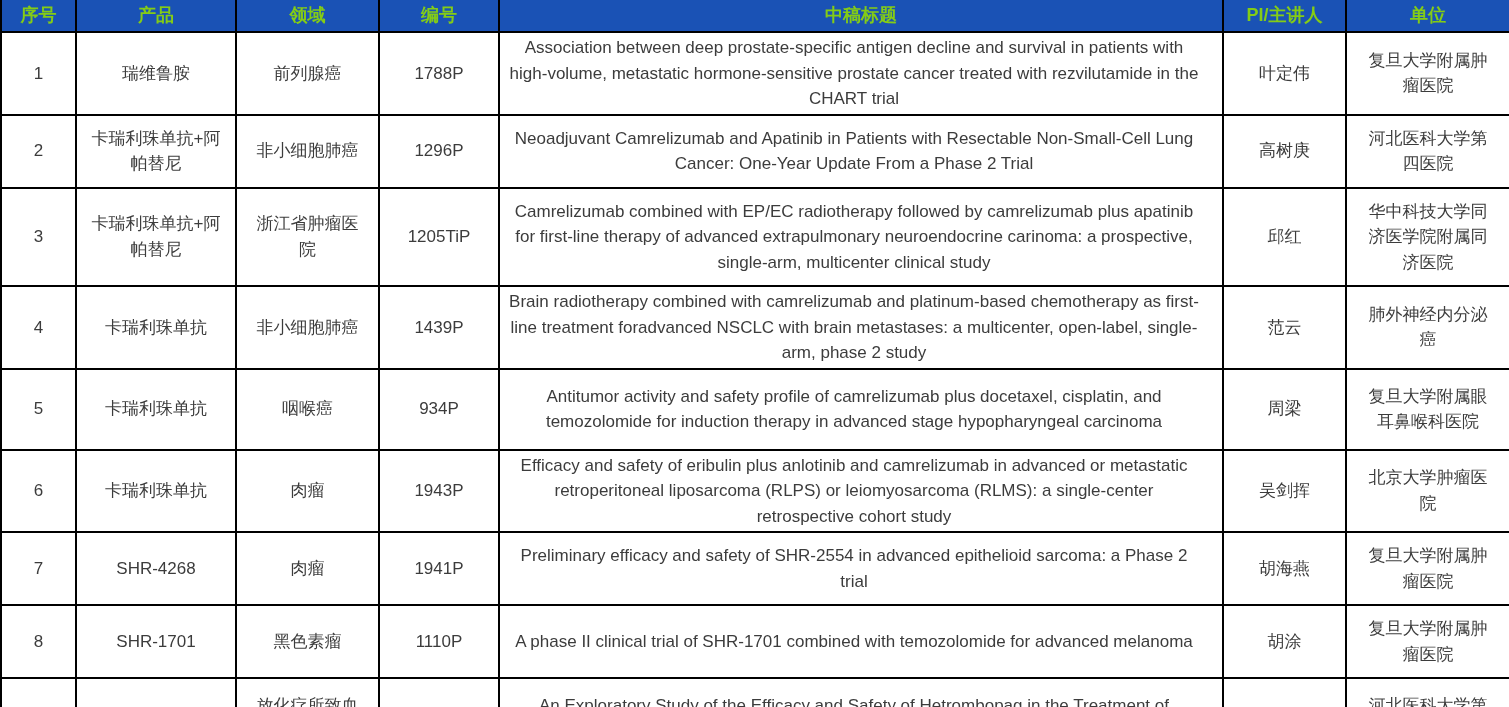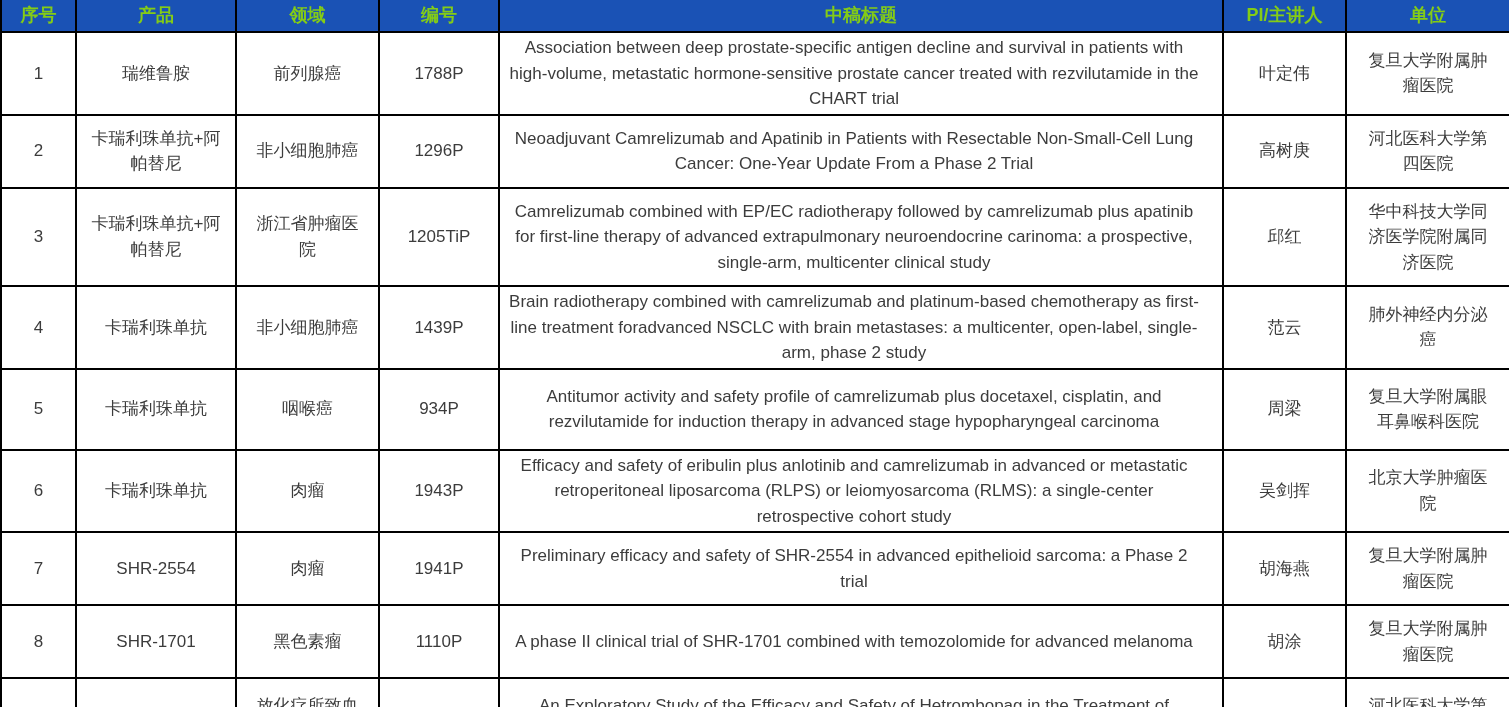--- a/index.html
+++ b/index.html
@@ -128,36 +128,36 @@
         <td class="cell-code">1439P</td>
         <td class="cell-title">Brain radiotherapy combined with camrelizumab and platinum-based chemotherapy as first-line treatment foradvanced NSCLC with brain metastases: a multicenter, open-label, single-arm, phase 2 study</td>
         <td class="cell-pi">范云</td>
         <td class="cell-unit">肺外神经内分泌癌</td>
       </tr>
       <tr class="r5">
         <td class="cell-no">5</td>
         <td class="cell-product">卡瑞利珠单抗</td>
         <td class="cell-field">咽喉癌</td>
         <td class="cell-code">934P</td>
-        <td class="cell-title">Antitumor activity and safety profile of camrelizumab plus docetaxel, cisplatin, and rezvilutamide for induction therapy in advanced stage hypopharyngeal carcinoma</td>
+        <td class="cell-title">Antitumor activity and safety profile of camrelizumab plus docetaxel, cisplatin, and temozolomide for induction therapy in advanced stage hypopharyngeal carcinoma</td>
         <td class="cell-pi">周梁</td>
         <td class="cell-unit">复旦大学附属眼耳鼻喉科医院</td>
       </tr>
       <tr class="r6">
         <td class="cell-no">6</td>
         <td class="cell-product">卡瑞利珠单抗</td>
         <td class="cell-field">肉瘤</td>
         <td class="cell-code">1943P</td>
         <td class="cell-title">Efficacy and safety of eribulin plus anlotinib and camrelizumab in advanced or metastatic retroperitoneal liposarcoma (RLPS) or leiomyosarcoma (RLMS): a single-center retrospective cohort study</td>
         <td class="cell-pi">吴剑挥</td>
         <td class="cell-unit">北京大学肿瘤医院</td>
       </tr>
       <tr class="r7">
         <td class="cell-no">7</td>
-        <td class="cell-product">SHR-2554</td>
+        <td class="cell-product">SHR-4268</td>
         <td class="cell-field">肉瘤</td>
         <td class="cell-code">1941P</td>
         <td class="cell-title">Preliminary efficacy and safety of SHR-2554 in advanced epithelioid sarcoma: a Phase 2 trial</td>
         <td class="cell-pi">胡海燕</td>
         <td class="cell-unit">复旦大学附属肿瘤医院</td>
       </tr>
       <tr class="r8">
         <td class="cell-no">8</td>
         <td class="cell-product">SHR-1701</td>
         <td class="cell-field">黑色素瘤</td>

